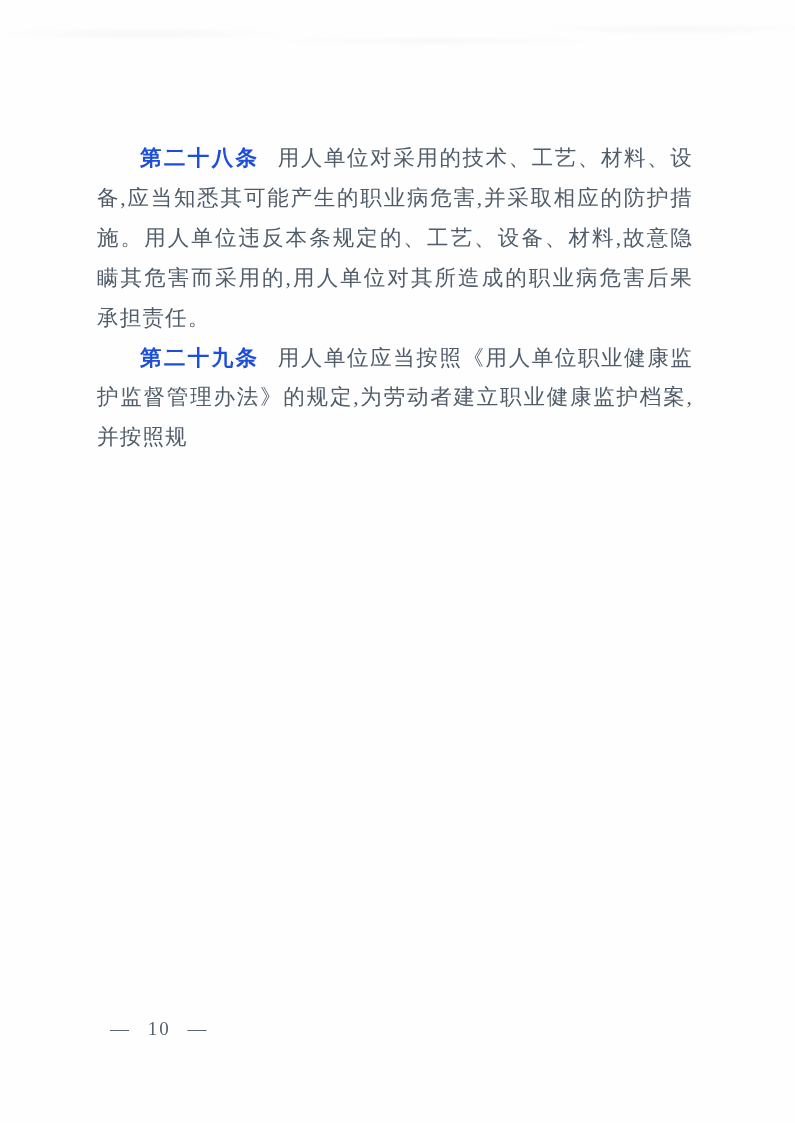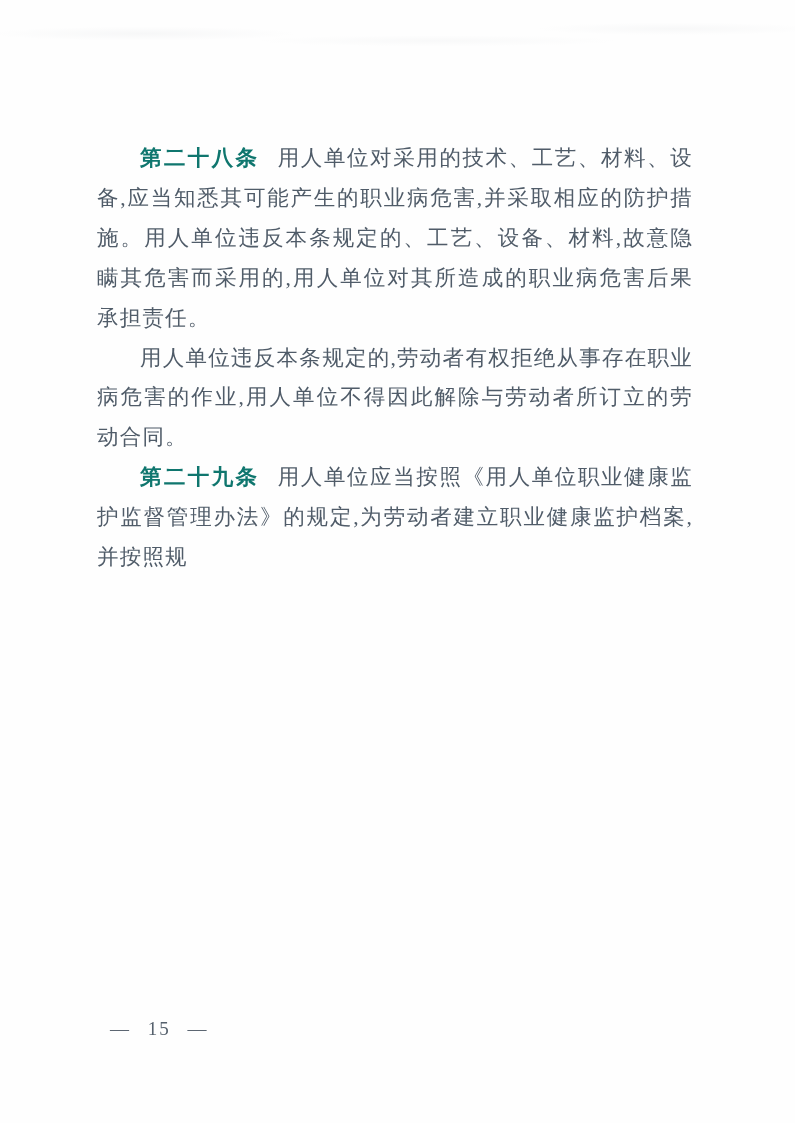--- a/index.html
+++ b/index.html
@@ -38,21 +38,21 @@
   .doc-body p {
     margin: 0;
     text-indent: 2em;
     text-align: justify;
     text-justify: inter-character;
     letter-spacing: 1.2px;
   }
   .doc-body p span.article {
     font-family: "Liberation Sans", sans-serif;
     font-weight: bold;
-    color: #0f766e;
+    color: #1d4ed8;
     margin-right: 0.85em;
     letter-spacing: 2px;
   }
   .footer {
     position: absolute;
     top: 1018px;
     left: 110px;
     color: #55606c;
     font-size: 19px;
     letter-spacing: 2px;
@@ -68,27 +68,24 @@
   <div class="scan-noise"></div>
 
   <div class="doc-body">
 
     <p>
       <span class="article">第二十八条</span><span>用人单位对采用的技术、工艺、材料、设备,应当知悉其可能产生的职业病危害,并采取相应的防护措施。用人单位违反本条规定的、工艺、设备、材料,故意隐瞒其危害而采用的,用人单位对其所造成的职业病危害后果承担责任。</span>
     </p>
 
 
 
-    <p>
-      <span>用人单位违反本条规定的,劳动者有权拒绝从事存在职业病危害的作业,用人单位不得因此解除与劳动者所订立的劳动合同。</span>
-    </p>
 
 
 
     <p>
       <span class="article">第二十九条</span><span>用人单位应当按照《用人单位职业健康监护监督管理办法》的规定,为劳动者建立职业健康监护档案,并按照规</span>
     </p>
 
   </div>
 
-  <div class="footer">— 15 —</div>
+  <div class="footer">— 10 —</div>
 
 </div>
 
 </body></html>

